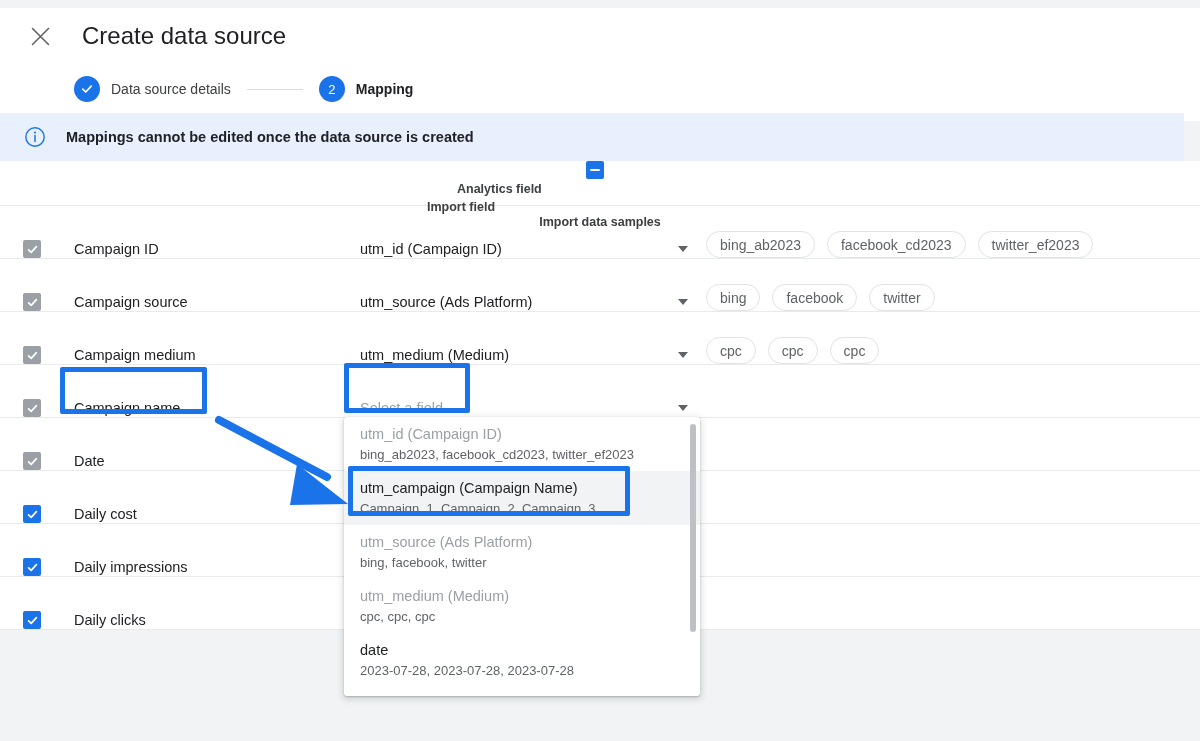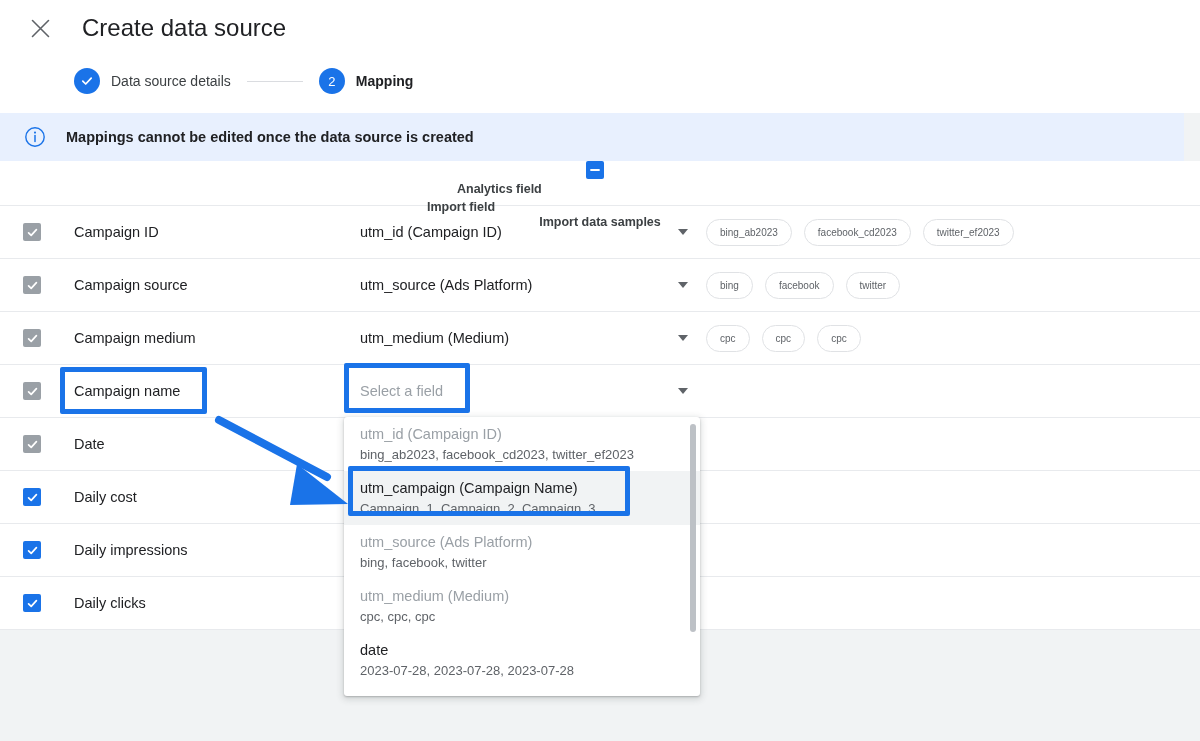--- a/index.html
+++ b/index.html
@@ -7,21 +7,21 @@
     margin: 0; padding: 0;
     width: 1200px; height: 741px;
     background: #f1f3f4;
     font-family: "Liberation Sans", sans-serif;
     -webkit-font-smoothing: antialiased;
   }
   #page { position: relative; width: 1200px; height: 741px; overflow: hidden; background: #f1f3f4; }
 
   
   .topbar {
-    position: absolute; left: 0; top: 0; width: 1200px; height: 113px;
+    position: absolute; left: 0; top: 8px; width: 1200px; height: 113px;
     background: #ffffff;
   }
   .close-btn {
     position: absolute; left: 24px; top: 12px; width: 32px; height: 32px;
     display: flex; align-items: center; justify-content: center;
     cursor: pointer; border-radius: 50%;
   }
   .close-btn svg { display: block; }
   .page-title {
     position: absolute; left: 82px; top: 12px;
@@ -54,21 +54,21 @@
   }
 
   
   .table { position: absolute; left: 0; top: 161px; width: 1200px; background: #ffffff; }
   .thead {
     height: 45px; display: flex; align-items: center;
     border-bottom: 1px solid #e8eaed;
     flex-direction: column;
   }
   .row {
-    height: 53px; display: flex; align-items: center;
+    height: 53px; display: flex; align-items: flex-end;
     border-bottom: 1px solid #e8eaed; position: relative;
   }
   .col-check { width: 74px; flex: none; display: flex; justify-content: flex-start; padding-left: 23px; }
   .col-analytics { width: 286px; flex: none; padding-left: 0px; }
   .col-import { width: 346px; flex: none; position: relative; }
   .col-samples { flex: 1 1 auto; display: flex; align-items: center; gap: 12px; }
 
   .th-text { font-size: 12.5px; color: #3c4043; font-weight: 700; }
   .cell-text { font-size: 14.5px; color: #202124; }
   .cell-import { font-size: 14.5px; color: #202124; }
@@ -87,21 +87,21 @@
     position: absolute; right: 18px; top: 50%; transform: translateY(-50%);
     width: 0; height: 0;
     border-left: 5.5px solid transparent; border-right: 5.5px solid transparent;
     border-top: 6.5px solid #5f6368;
   }
 
   .chip {
     border: 1px solid #e0e2e5; border-radius: 14px;
     height: 27px; padding: 0 13px;
     display: flex; align-items: center;
-    font-size: 10px; color: #5f6368; background: #fff; white-space: nowrap;
+    font-size: 14px; color: #5f6368; background: #fff; white-space: nowrap;
   }
 
   
   .menu {
     position: absolute; left: 344px; top: 417px; width: 356px; height: 279px;
     background: #ffffff; border-radius: 3px;
     box-shadow: 0 2px 6px 2px rgba(60,64,67,.15), 0 1px 2px 0 rgba(60,64,67,.3);
     overflow: hidden; z-index: 30;
   }
   .menu-item {

